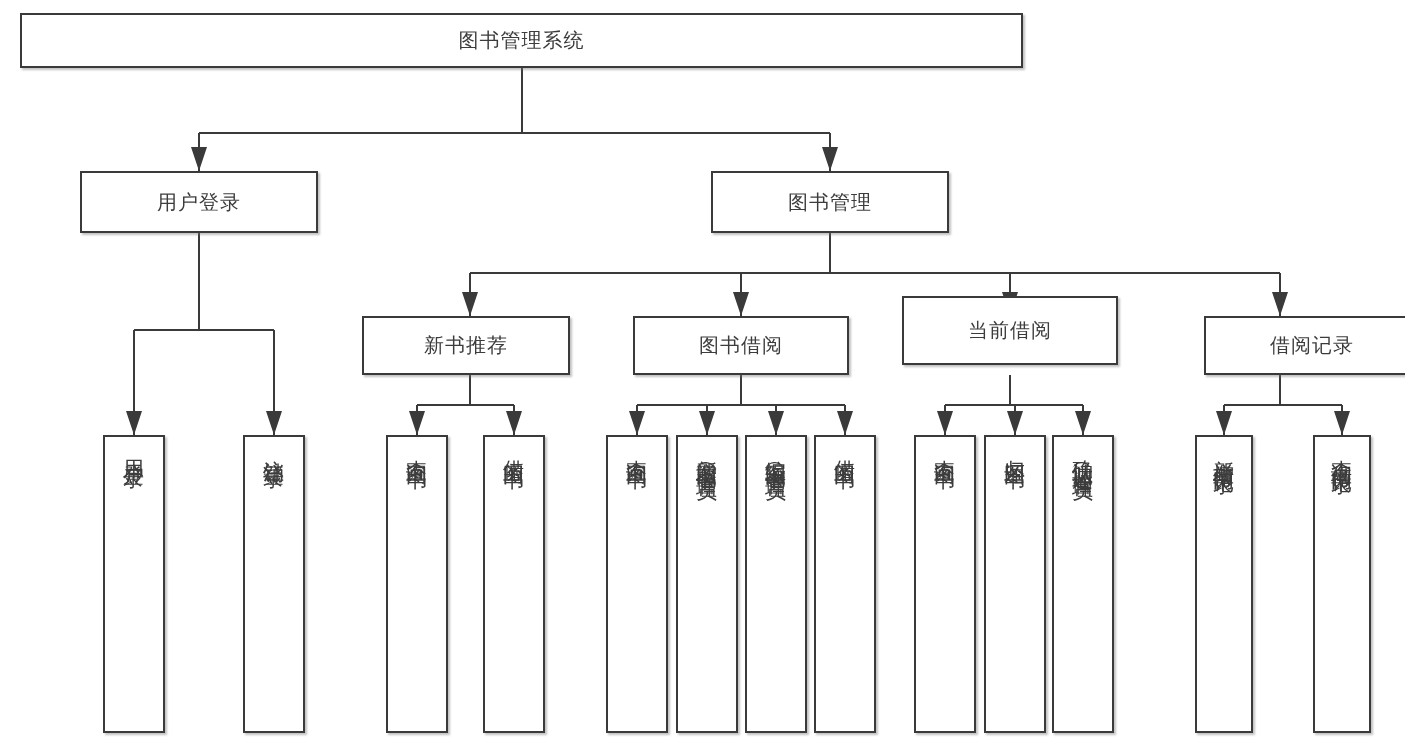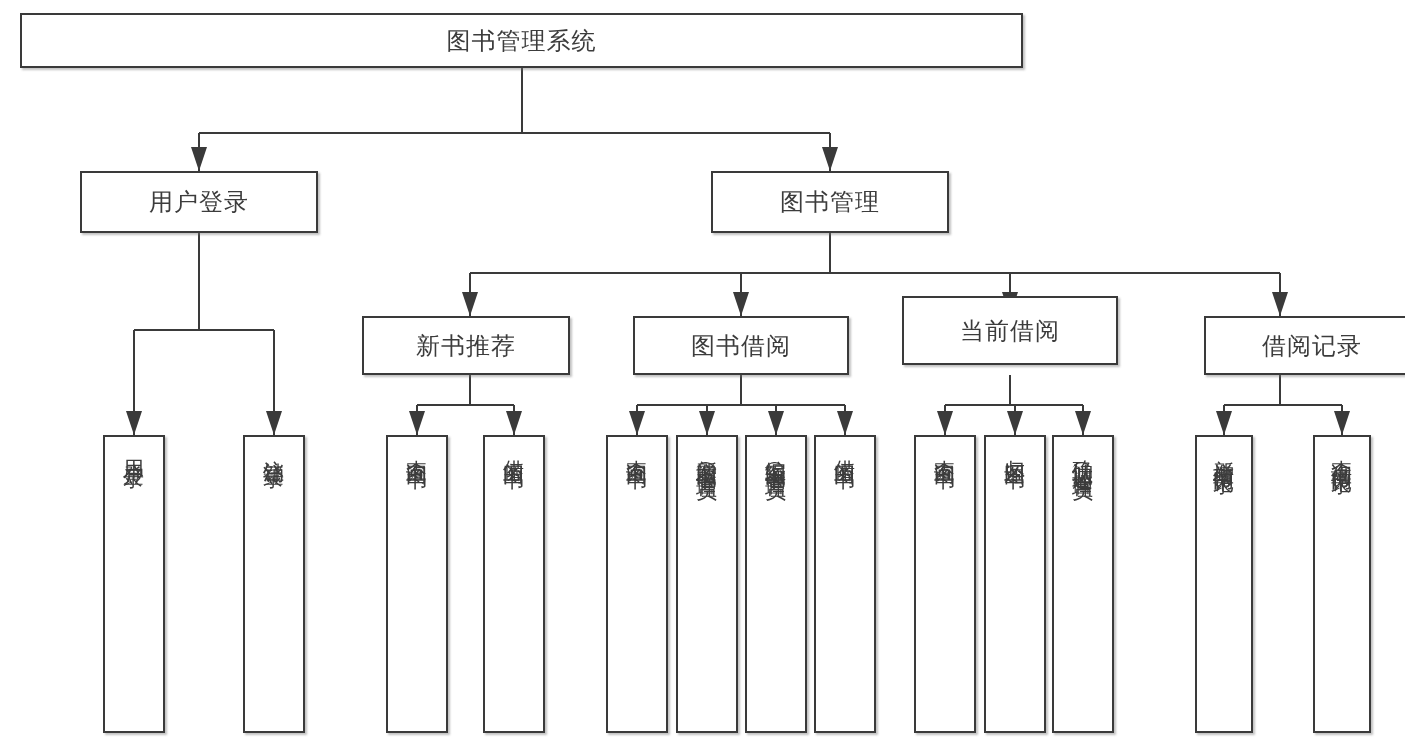--- a/index.html
+++ b/index.html
@@ -32,21 +32,21 @@
     background: #ffffff;
     border: 2px solid #3a3a3a;
     box-shadow: 2px 2px 2px rgba(120,120,120,0.45);
     display: flex;
     align-items: center;
     justify-content: center;
     overflow: hidden;
   }
   .node-label {
     color: #3c3c3c;
-    font-size: 24px;
+    font-size: 20px;
     line-height: 1.25;
     letter-spacing: 1px;
     white-space: nowrap;
   }
   .node-box.vertical {
     align-items: flex-start;
     justify-content: center;
     padding-top: 6px;
   }
   .node-box.vertical .node-label {

